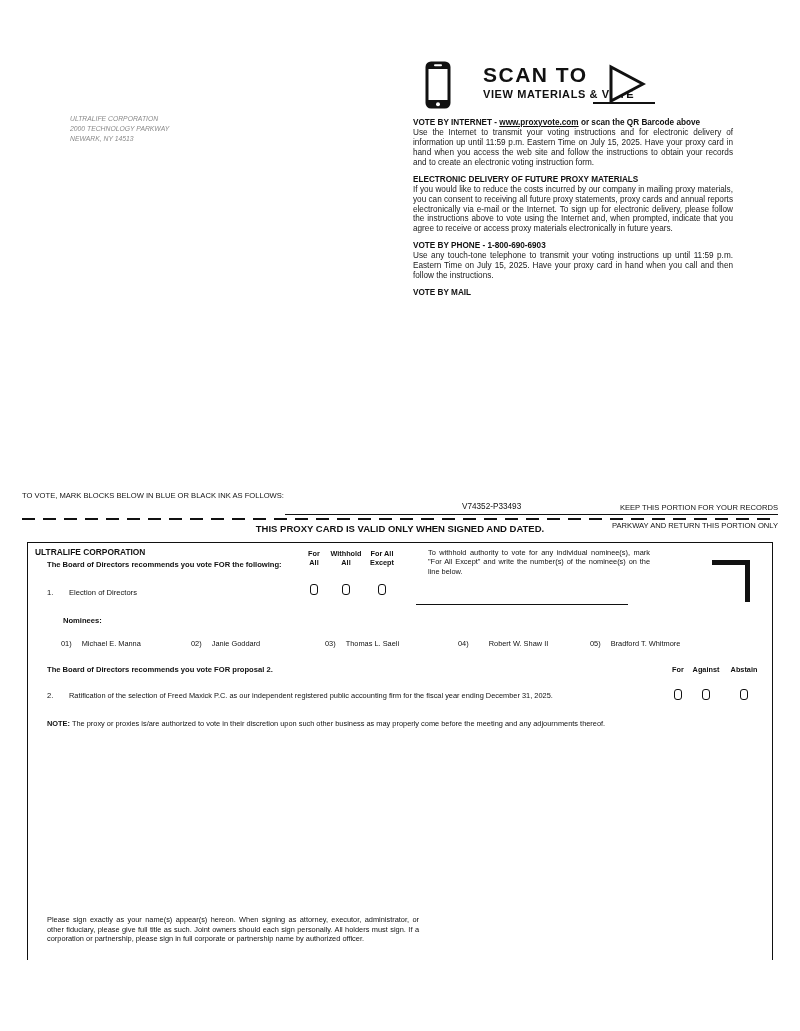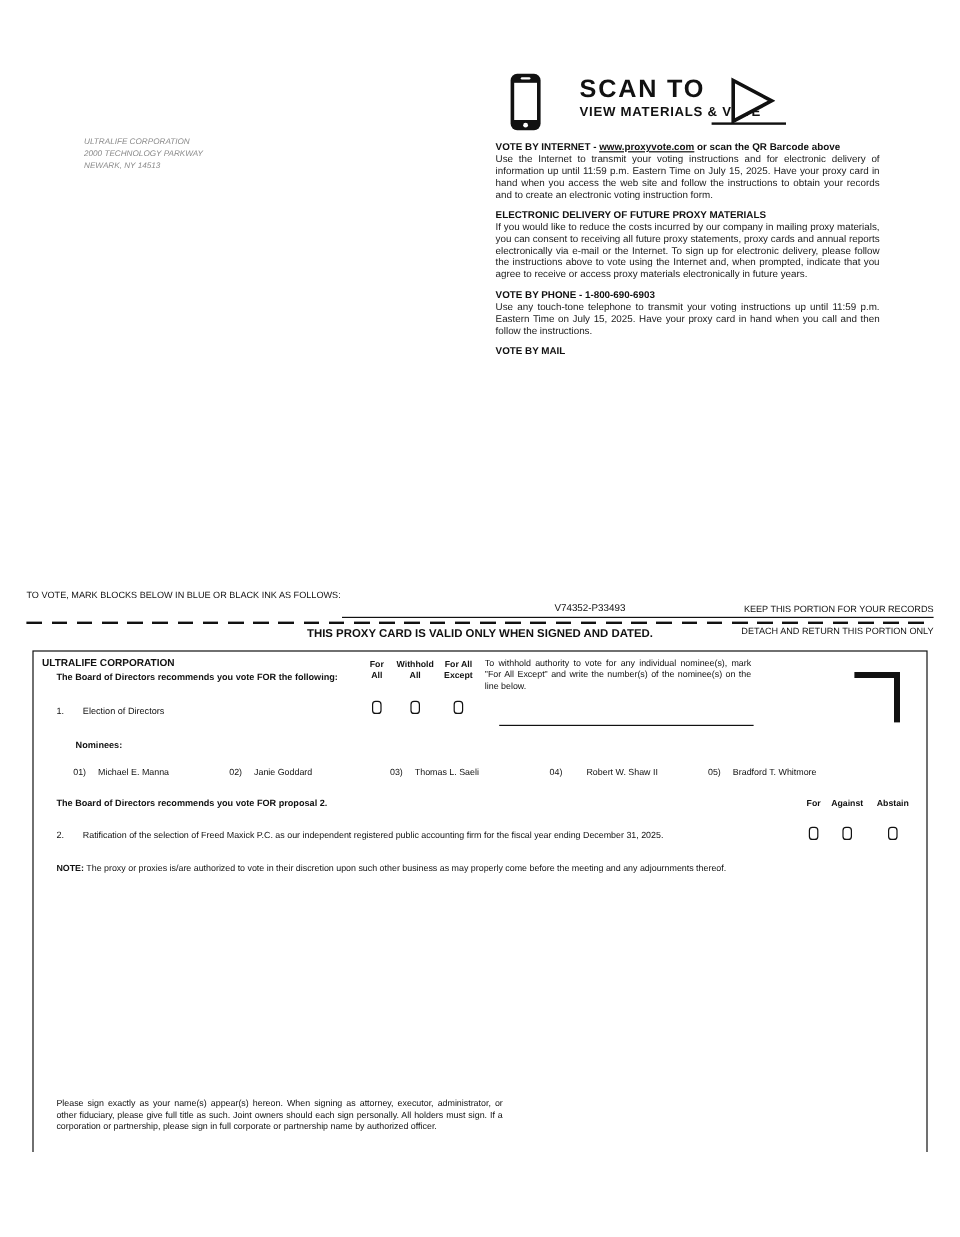--- a/index.html
+++ b/index.html
@@ -36,21 +36,21 @@
     background:repeating-linear-gradient(90deg,#111 0 13px,transparent 13px 21px); }
   .valid-note { left:0; top:519px; width:800px; text-align:center; font-size:9.5px; font-weight:bold; }
   .detach-note { right:22px; top:517px; font-size:7.6px; color:#111; }
 
   
   .card { left:27px; top:538px; width:746px; height:470px; border:1.4px solid #111; background:#fff; }
   .company { left:7px; top:4px; font-size:8.4px; font-weight:bold; }
   .rec1 { left:19px; top:17px; width:262px; font-size:7.6px; font-weight:bold; line-height:1.3; }
   .vh { top:6px; width:46px; margin-left:-23px; text-align:center; font-size:7.3px; font-weight:bold; line-height:1.25; }
   .vh1 { left:286px; } .vh2 { left:318px; } .vh3 { left:354px; }
-  .withhold-instr { left:376px; top:5px; width:222px; font-size:7.4px; line-height:1.25; }
+  .withhold-instr { left:400px; top:5px; width:222px; font-size:7.4px; line-height:1.25; }
   .withhold-line { left:388px; top:61px; width:212px; height:1px; background:#111; }
   .checkbox {
     position:absolute; width:8px; height:11px; border:1.3px solid #111;
     border-radius:3px; background:#fff; cursor:pointer;
   }
   .cb-row1 { top:41px; } .cb1 { left:282px; } .cb2 { left:314px; } .cb3 { left:350px; }
   .item-num { font-size:7.6px; }
   .item1-num { left:19px; top:45px; } .item1-label { left:41px; top:45px; font-size:7.6px; }
   .nominees-label { left:35px; top:73px; font-size:7.6px; font-weight:bold; }
   .nominee { top:96px; display:inline-flex; gap:10px; font-size:7.4px; white-space:nowrap; }
@@ -110,21 +110,21 @@
 
     <div class="instr-h">VOTE BY MAIL</div>
   </div>
 
   <div class="abs mark-instruction">TO VOTE, MARK BLOCKS BELOW IN BLUE OR BLACK INK AS FOLLOWS:</div>
   <div class="abs control-number">V74352-P33493</div>
   <div class="abs keep-note">KEEP THIS PORTION FOR YOUR RECORDS</div>
   <div class="abs sep-line"></div>
   <div class="abs tear-line"></div>
   <div class="abs valid-note">THIS PROXY CARD IS VALID ONLY WHEN SIGNED AND DATED.</div>
-  <div class="abs detach-note">DETACH AND RETURN THIS PORTION ONLY</div>
+  <div class="abs detach-note">PARKWAY AND RETURN THIS PORTION ONLY</div>
 
   <div class="abs card">
     <div class="abs company">ULTRALIFE CORPORATION</div>
     <div class="abs rec1 j">The Board of Directors recommends you vote FOR the following:</div>
 
     <div class="abs vh vh1">
       <div>For</div>
       <div>All</div>
     </div>
     <div class="abs vh vh2">

